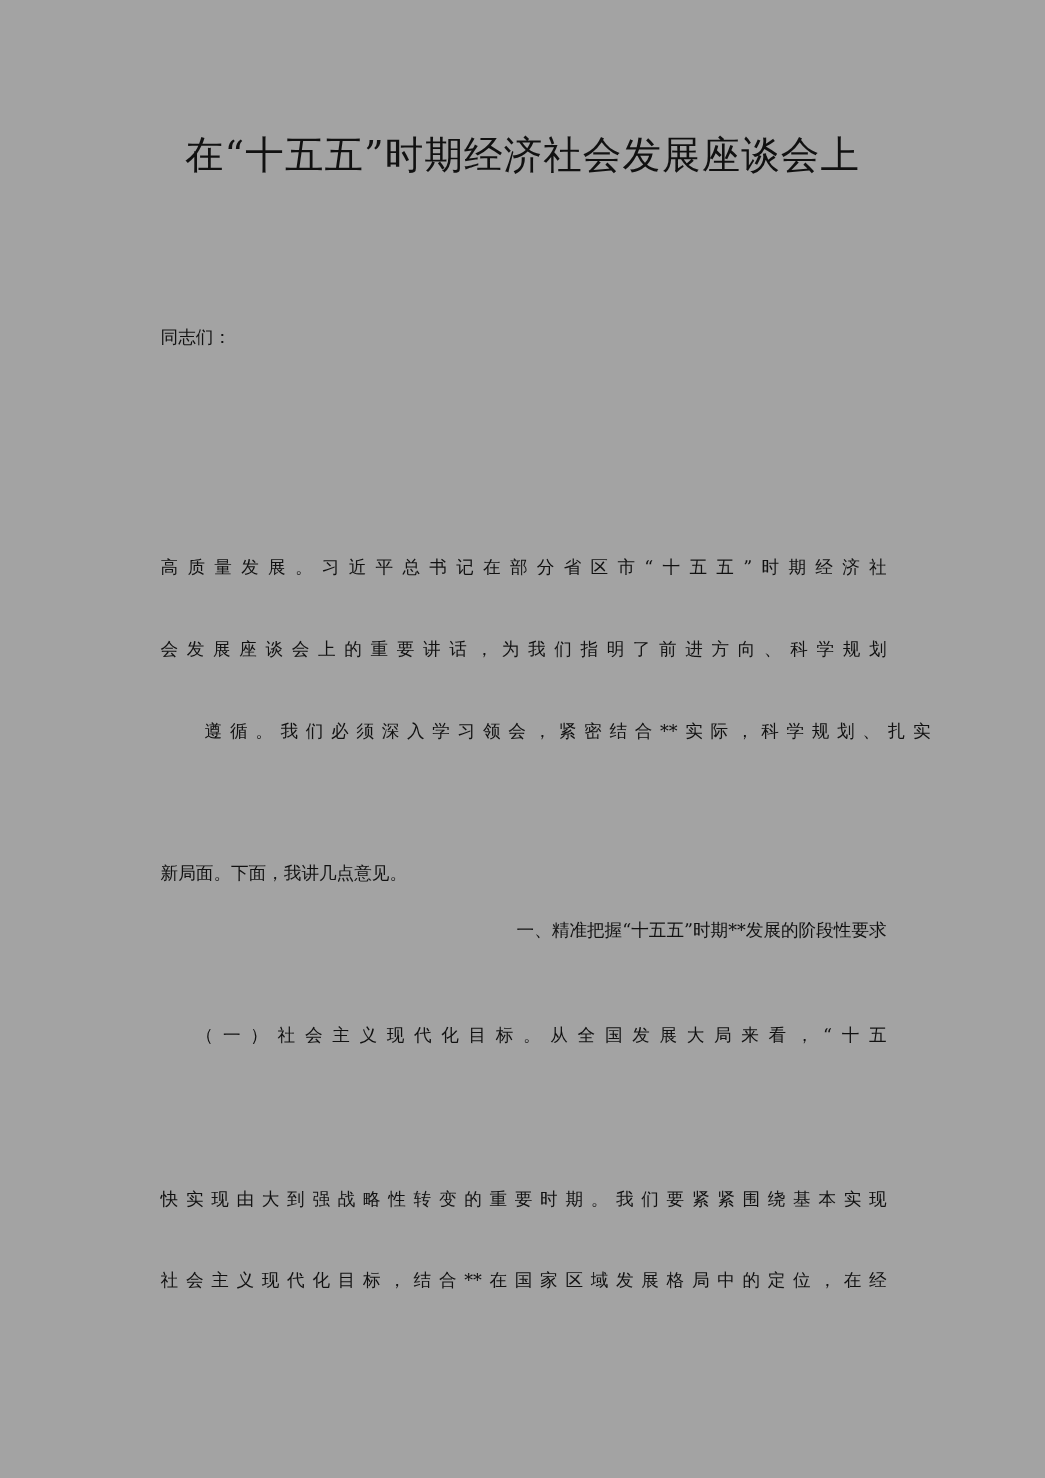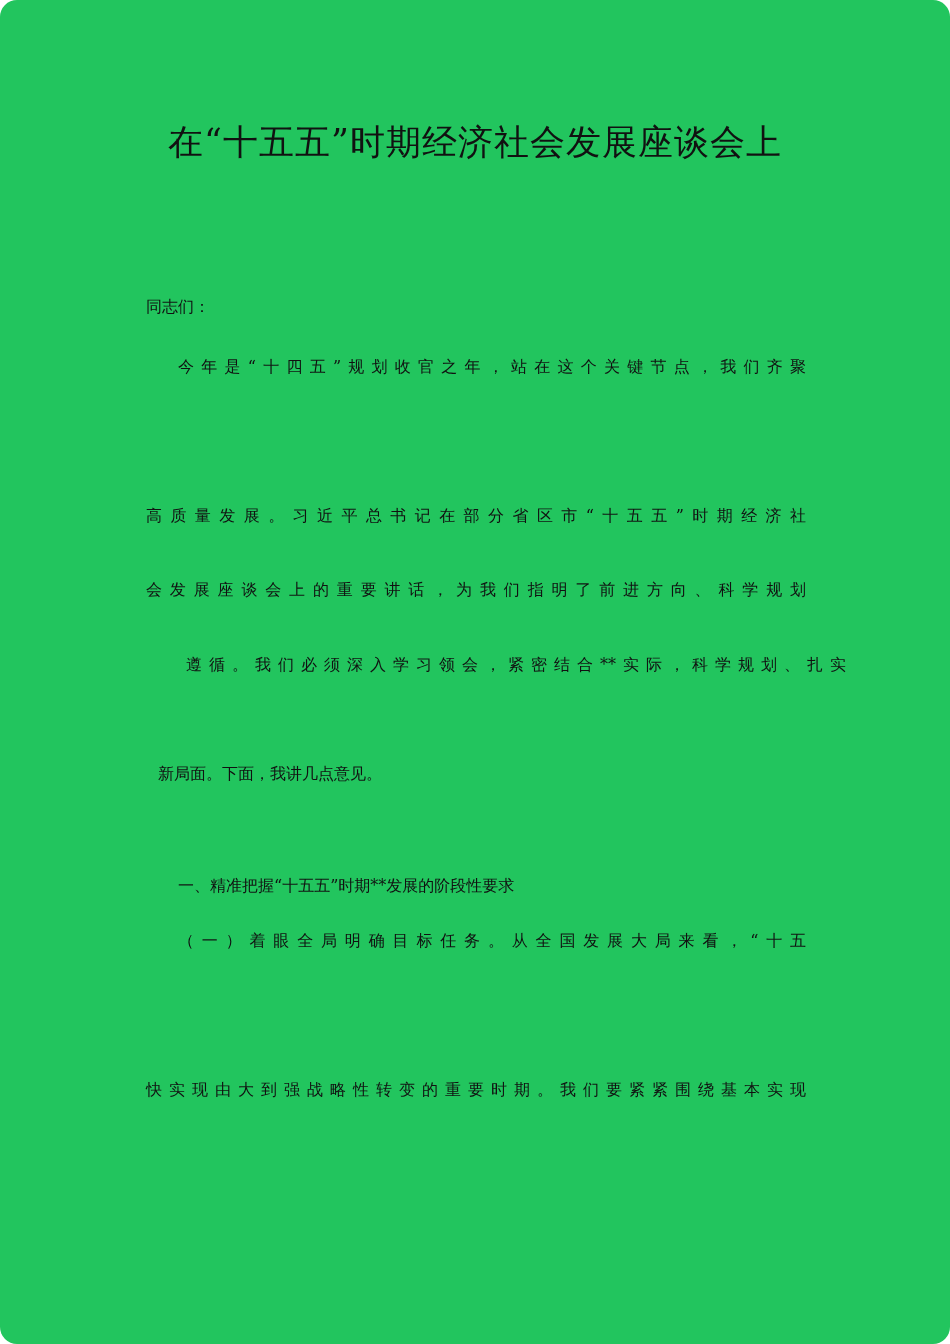--- a/index.html
+++ b/index.html
@@ -13,22 +13,21 @@
       position: relative;
       overflow: hidden;
       font-family: "DejaVu Serif", "Liberation Serif", serif;
       color: #111111;
     }
     .page {
       position: absolute;
       left: 0; top: 0;
       width: 950px;
       height: 1344px;
-      background: #22c55e;
-      border-radius: 17px;
+      background: #a3a3a3;
     }
     .title {
       position: absolute;
       left: 0;
       width: 950px;
       text-align: center;
       font-size: 35px;
       line-height: 40px;
       letter-spacing: 1px;
       white-space: nowrap;
@@ -53,24 +52,24 @@
   </style>
 </head>
 <body>
 
 <div class="page">
 
   <div class="title title-line-1">在“十五五”时期经济社会发展座谈会上</div>
 
   <div class="line" style="top:293px;">同志们：</div>
 
-  <div class="line indent justify" style="top:353px;">今年是“十四五”规划收官之年，站在这个关键节点，我们齐聚</div>
   <div class="line justify" style="top:502px;">高质量发展。习近平总书记在部分省区市“十五五”时期经济社</div>
   <div class="line justify" style="top:576px;">会发展座谈会上的重要讲话，为我们指明了前进方向、科学规划</div>
   <div class="line justify" style="top:651px;margin-left:40px;">遵循。我们必须深入学习领会，紧密结合**实际，科学规划、扎实</div>
-  <div class="line" style="top:760px;margin-left:12px;">新局面。下面，我讲几点意见。</div>
+  <div class="line" style="top:780px;">新局面。下面，我讲几点意见。</div>
 
-  <div class="line indent" style="top:872px;">一、精准把握“十五五”时期**发展的阶段性要求</div>
+  <div class="line indent" style="top:832px;text-align:right;">一、精准把握“十五五”时期**发展的阶段性要求</div>
 
-  <div class="line indent justify" style="top:927px;">（一）着眼全局明确目标任务。从全国发展大局来看，“十五</div>
+  <div class="line indent justify" style="top:927px;">（一）社会主义现代化目标。从全国发展大局来看，“十五</div>
   <div class="line justify" style="top:1076px;">快实现由大到强战略性转变的重要时期。我们要紧紧围绕基本实现</div>
+  <div class="line justify" style="top:1150px;">社会主义现代化目标，结合**在国家区域发展格局中的定位，在经</div>
 
 </div>
 
 </body></html>

